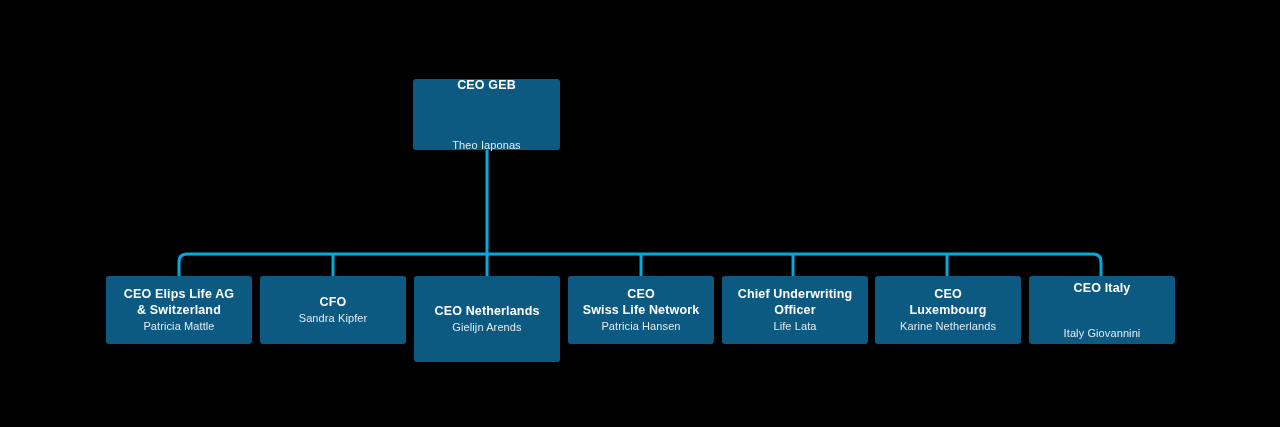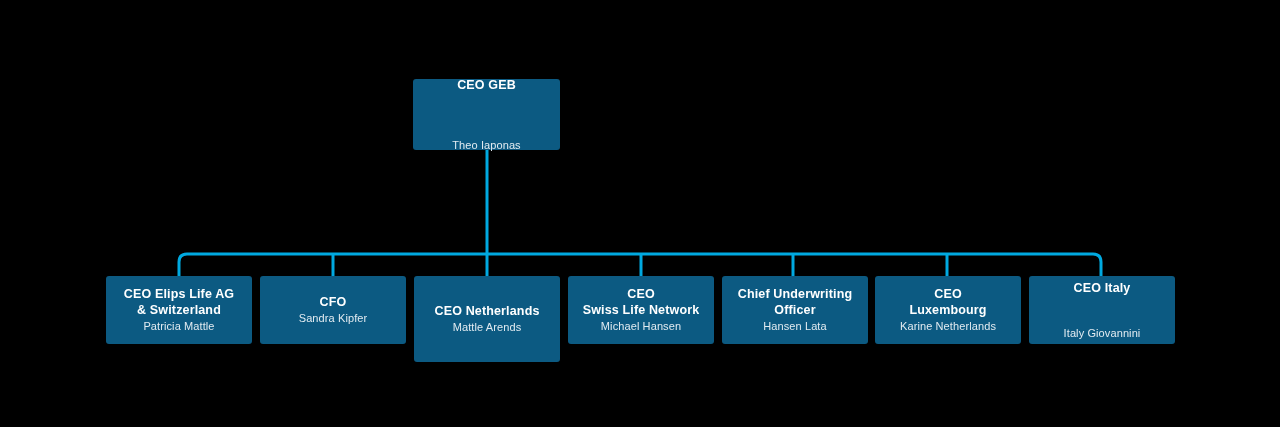--- a/index.html
+++ b/index.html
@@ -113,33 +113,33 @@
   </div>
 
   <div class="node" id="node-0">
     <div class="role">CEO Elips Life AG
 &amp; Switzerland</div>
     <div class="person">Patricia Mattle</div>
   </div>
 
   <div class="node" id="node-2">
     <div class="role">CEO Netherlands</div>
-    <div class="person">Mattle Arends</div>
+    <div class="person">Gielijn Arends</div>
   </div>
 
   <div class="node" id="node-3">
     <div class="role">CEO
 Swiss Life Network</div>
-    <div class="person">Michael Hansen</div>
+    <div class="person">Patricia Hansen</div>
   </div>
 
   <div class="node" id="node-4">
     <div class="role">Chief Underwriting
 Officer</div>
-    <div class="person">Hansen Lata</div>
+    <div class="person">Life Lata</div>
   </div>
 
   <div class="node" id="node-5">
     <div class="role">CEO
 Luxembourg</div>
     <div class="person">Karine Netherlands</div>
   </div>
 
   <div class="node" id="node-6">
     <div class="role">CEO Italy</div>

